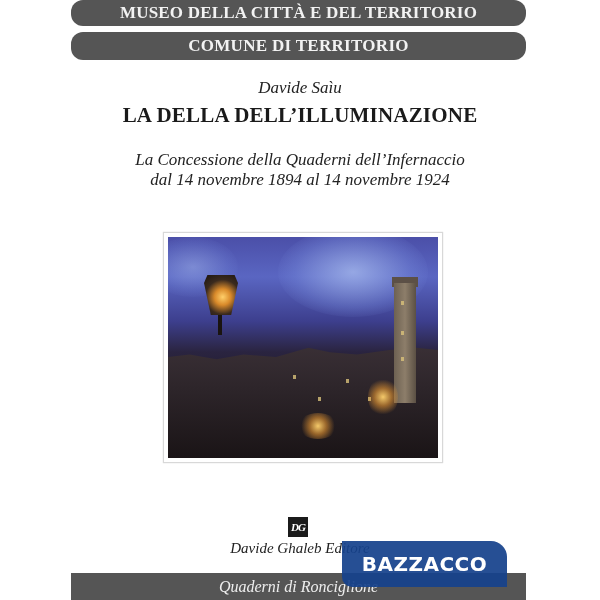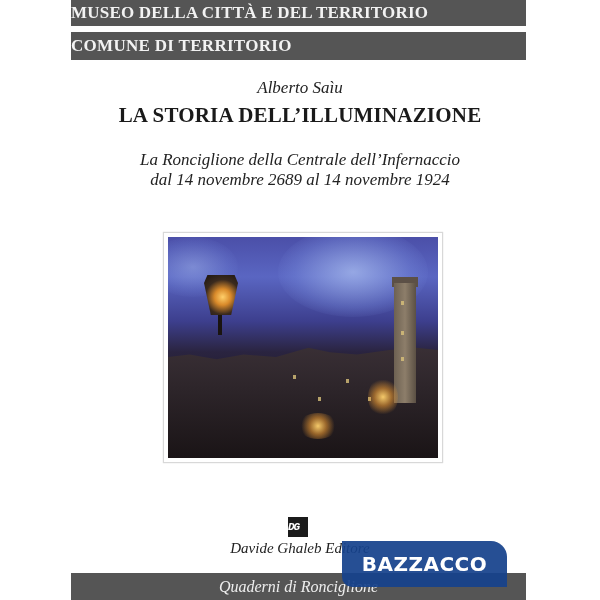--- a/index.html
+++ b/index.html
@@ -2,21 +2,21 @@
 <html><head>
   <meta charset="utf-8">
   <style>
     html, body { margin: 0; padding: 0; }
     body {
       width: 600px; height: 600px; background: #ffffff; position: relative; overflow: hidden;
       font-family: "Liberation Serif", "DejaVu Serif", serif;
     }
     .band {
       position: absolute; left: 71px; width: 455px; background: #555555;
-      color: #f2f2f2; font-weight: bold;
+      color: #f2f2f2; text-align: center; font-weight: bold; border-radius: 12px;
     }
     .band1 { top: 0; height: 26px; line-height: 26px; font-size: 17px; letter-spacing: 0.2px; }
     .band2 { top: 32px; height: 28px; line-height: 28px; font-size: 17px; letter-spacing: 0.3px; }
     .band-bottom {
       position: absolute; left: 71px; width: 455px; top: 573px; height: 27px; background: #555555;
       color: #eeeeee; text-align: center; font-style: italic; font-size: 16px; line-height: 27px;
     }
     .author {
       position: absolute; top: 78px; left: 0; width: 600px; text-align: center;
       font-style: italic; font-size: 17px; color: #222;
@@ -63,22 +63,22 @@
     }
     .photo .glow {
       position: absolute; border-radius: 50%;
       background: radial-gradient(circle, rgba(255,210,110,0.95) 0%, rgba(230,150,50,0.6) 35%, rgba(150,80,20,0) 70%);
     }
     .photo .window {
       position: absolute; width: 3px; height: 4px; background: #d9c27a; opacity: 0.8;
     }
     .publisher-logo {
       position: absolute; left: 288px; top: 517px; width: 20px; height: 20px; background: #1b1b1b;
-      color: #fff; font-size: 11px; font-weight: bold; font-style: italic; line-height: 20px; text-align: left;
-      font-family: Liberation Mono, monospace; letter-spacing: -1px;
+      color: #fff; font-size: 11px; font-weight: bold; font-style: italic; line-height: 20px; text-align: center;
+      font-family: Liberation Serif, serif; letter-spacing: -1px;
     }
     .publisher-name {
       position: absolute; top: 540px; left: 0; width: 600px; text-align: center;
       font-style: italic; font-size: 15px; color: #222;
     }
     .watermark {
       position: absolute; left: 342px; top: 541px; width: 165px; height: 46px;
       background: rgba(22, 66, 140, 0.93); color: #ffffff;
       border-radius: 0 16px 0 10px;
       font-family: "DejaVu Sans", sans-serif; font-weight: bold; font-size: 20px;
@@ -88,29 +88,29 @@
 </head>
 <body>
 
 <div class="band band1">
   <span>MUSEO DELLA CITTÀ E DEL TERRITORIO</span>
 </div>
 <div class="band band2">
   <span>COMUNE DI TERRITORIO</span>
 </div>
 
-<div class="author">Alberto Saìu</div>
+<div class="author">Davide Saìu</div>
 
 <div class="title">
-  <div>LA STORIA DELL’ILLUMINAZIONE</div>
+  <div>LA DELLA DELL’ILLUMINAZIONE</div>
 </div>
 
 <div class="subtitle">
-  <div>La Ronciglione della Centrale dell’Infernaccio</div>
-  <div>dal 14 novembre 2689 al 14 novembre 1924</div>
+  <div>La Concessione della Quaderni dell’Infernaccio</div>
+  <div>dal 14 novembre 1894 al 14 novembre 1924</div>
 </div>
 
 <div class="photo-frame">
   <div class="photo" title="Night view of Ronciglione with street lamp and bell tower">
     <div class="cloud" style="left:110px; top:-10px; width:150px; height:90px;"></div>
     <div class="cloud" style="left:-20px; top:0px; width:90px; height:60px; opacity:0.6;"></div>
     <div class="town"></div>
     <div class="tower-top"></div>
     <div class="tower"></div>
     <div class="window" style="left:233px; top:64px;"></div>

